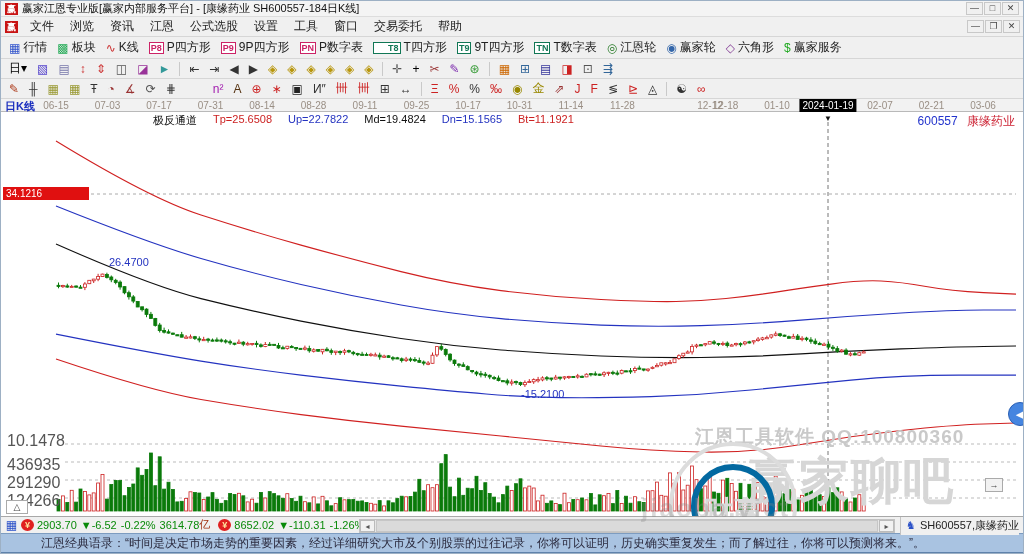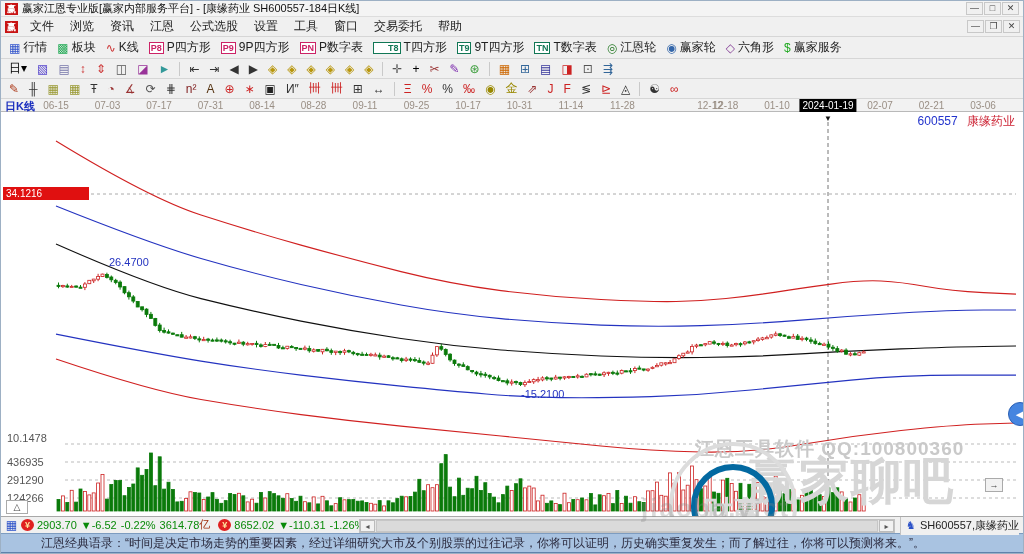--- a/index.html
+++ b/index.html
@@ -34,24 +34,24 @@
   .period-label { position:absolute; left:4px; top:0; color:#1b2fbe; font-weight:bold; font-size:11px; }
   .date-label { position:absolute; top:1px; transform:translateX(-50%); color:#9a8f85; }
   .date-highlight { position:absolute; top:0; transform:translateX(-50%); background:#000000; color:#fff; padding:0 3px; font-size:10px; line-height:13px; }
 
   
   .chart { position:relative; height:404px; background:#ffffff; overflow:hidden; flex:none; }
   .chart svg { position:absolute; left:0; top:0; }
   .legend { position:absolute; left:152px; top:1px; display:flex; gap:16px; font-size:11px; z-index:6; }
   .stock-label { position:absolute; right:8px; top:1px; font-size:12px; z-index:6; }
   .price-tag { position:absolute; left:2px; top:75px; width:86px; height:13px; background:#e01010; color:#fff; font-size:10px; line-height:13px; padding-left:3px; z-index:6; }
-  .axis-label { position:absolute; font-size:11px; color:#555; z-index:6; width:52px; }
+  .axis-label { position:absolute; font-size:16px; color:#555; z-index:6; text-align:right; width:52px; }
   .ann { position:absolute; color:#2433c0; font-size:11px; z-index:6; }
   .marker-down { position:absolute; color:#111; font-size:8px; z-index:6; }
-  .wm-qq { position:absolute; left:694px; top:324px; font-size:19px; font-weight:bold; color:#c9c9c9; z-index:5; letter-spacing:1px; }
+  .wm-qq { position:absolute; left:694px; top:312px; font-size:19px; font-weight:bold; color:#c9c9c9; z-index:5; letter-spacing:1px; }
   .wm-liaoba { position:absolute; left:746px; top:336px; font-size:50px; font-weight:bold; color:#d6d6d6; z-index:5; letter-spacing:2px; }
   .wm-circle { position:absolute; left:668px; top:330px; width:128px; height:128px; border:4px solid #dcdcdc; border-radius:50%; z-index:5; }
   .wm-circle-inner { position:absolute; left:18px; top:18px; width:84px; height:84px; border:6px solid #0369a1; border-radius:50%; color:#dadada; font-size:30px; font-weight:bold; text-align:center; line-height:84px; }
   .nav-circle { position:absolute; left:1007px; top:290px; width:24px; height:24px; border-radius:50%; background:#4585e0; border:1px solid #2a5fb4; color:#fff; font-size:11px; text-align:center; line-height:22px; z-index:7; }
   .mini-btn { position:absolute; background:#f2f2f2; border:1px solid #aaa; font-size:9px; color:#444; text-align:center; z-index:7; }
   .btn-next { left:984px; top:366px; width:18px; height:14px; line-height:12px; }
   .btn-tri { left:5px; top:388px; width:22px; height:14px; line-height:12px; background:#fff; }
 
   
   .statusbar { height:18px; display:flex; align-items:center; background:#f0f0f0; border-top:1px solid #a8a8a8; font-size:11px; padding-left:4px; position:relative; }
@@ -197,21 +197,21 @@
   <div class="tb tb3" id="toolbar3">
       <span class="tbtn" style="color: rgb(170, 51, 17);">✎</span>
       <span class="tbtn" style="color: rgb(51, 51, 51);">╫</span>
       <span class="tbtn" style="color: rgb(153, 153, 51);">▦</span>
       <span class="tbtn" style="color: rgb(153, 153, 51);">▦</span>
       <span class="tbtn" style="color: rgb(51, 51, 51);">Ŧ</span>
       <span class="tbtn" style="color: rgb(153, 51, 51);">◔</span>
       <span class="tbtn" style="color: rgb(153, 51, 51);">∡</span>
       <span class="tbtn" style="color: rgb(85, 85, 85);">⟳</span>
       <span class="tbtn" style="color: rgb(51, 51, 51);">⋕</span>
-      <span class="tbtn" style="color: #7f1d1d;">n²</span>
+      <span class="tbtn" style="color: #a21caf; margin-left: 27px;">n²</span>
       <span class="tbtn" style="color: rgb(85, 51, 17);">A</span>
       <span class="tbtn" style="color: rgb(204, 34, 34);">⊕</span>
       <span class="tbtn" style="color: rgb(204, 34, 34);">∗</span>
       <span class="tbtn" style="color: rgb(34, 34, 34);">▣</span>
       <span class="tbtn" style="color: rgb(51, 51, 51);">И″</span>
       <span class="tbtn" style="color: rgb(204, 34, 34);">卌</span>
       <span class="tbtn" style="color: rgb(204, 34, 34);">卌</span>
       <span class="tbtn" style="color: rgb(51, 51, 51);">⊞</span>
       <span class="tbtn" style="color: rgb(51, 51, 51);">↔</span>
       <span class="tb-sep"></span>
@@ -815,20 +815,30 @@
         <rect x="852.4000000000001" y="241.7" width="3" height="1.2" fill="#0a7a0a" stroke="#0a7a0a" stroke-width="0.8"></rect>
         <rect x="852.4000000000001" y="386.0" width="3" height="13.0" fill="#0a7a0a" stroke="#0a7a0a" stroke-width="0.8"></rect>
         <line x1="858.3000000000001" y1="239.6" x2="858.3000000000001" y2="243.9" stroke="#cc2222" stroke-width="1"></line>
         <rect x="856.8000000000001" y="240.7" width="3" height="2.5" fill="#ffffff" stroke="#cc2222" stroke-width="0.8"></rect>
         <rect x="856.8000000000001" y="382.7" width="3" height="16.3" fill="#ffffff" stroke="#cc2222" stroke-width="0.8"></rect>
         <line x1="862.7" y1="238.3" x2="862.7" y2="241.1" stroke="#cc2222" stroke-width="1"></line>
         <rect x="861.2" y="239.8" width="3" height="1.2" fill="#ffffff" stroke="#cc2222" stroke-width="0.8"></rect>
         <rect x="861.2" y="385.8" width="3" height="13.2" fill="#ffffff" stroke="#cc2222" stroke-width="0.8"></rect>
       </svg>
 
+    <div class="legend">
+      <span style="color:#111">极反通道</span>
+      <span id="legend-items" style="display:flex;gap:16px">
+          <span style="color: rgb(204, 34, 34);">Tp=25.6508</span>
+          <span style="color: rgb(36, 51, 192);">Up=22.7822</span>
+          <span style="color: rgb(17, 17, 17);">Md=19.4824</span>
+          <span style="color: rgb(36, 51, 192);">Dn=15.1565</span>
+          <span style="color: rgb(204, 34, 34);">Bt=11.1921</span>
+        </span>
+    </div>
 
     <div class="stock-label">
       <span style="color:#2233cc">600557</span>
       <span style="color:#cc2233;margin-left:6px">康缘药业</span>
     </div>
 
     <div class="price-tag">34.1216</div>
     <div class="axis-label" style="left:6px;top:320px">10.1478</div>
     <div class="axis-label" style="left:6px;top:344px">436935</div>
     <div class="axis-label" style="left:6px;top:362px">291290</div>

